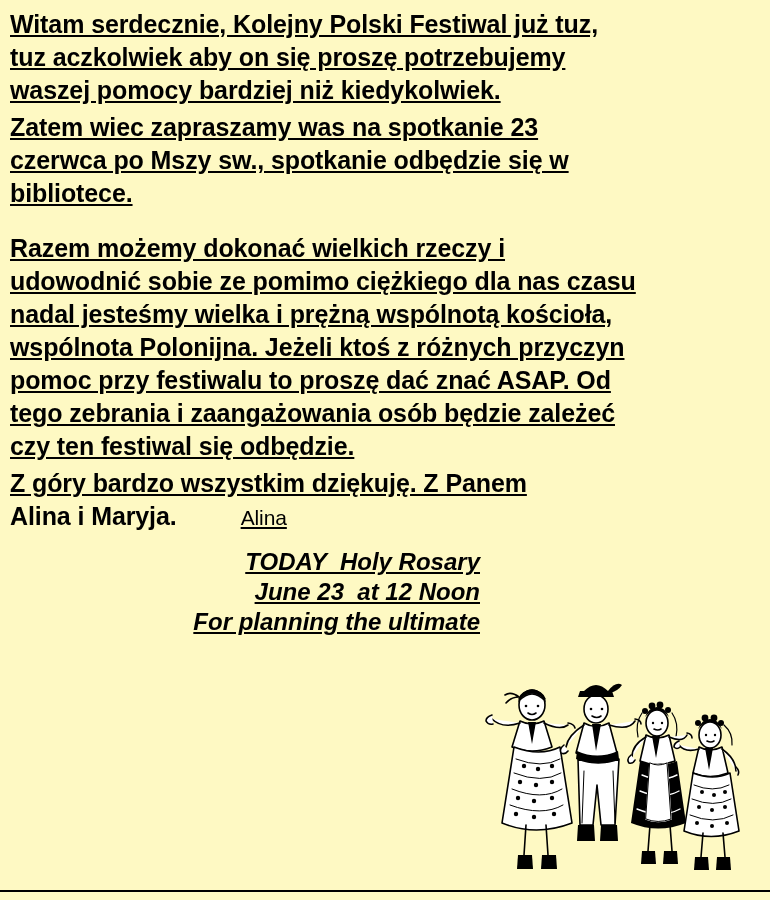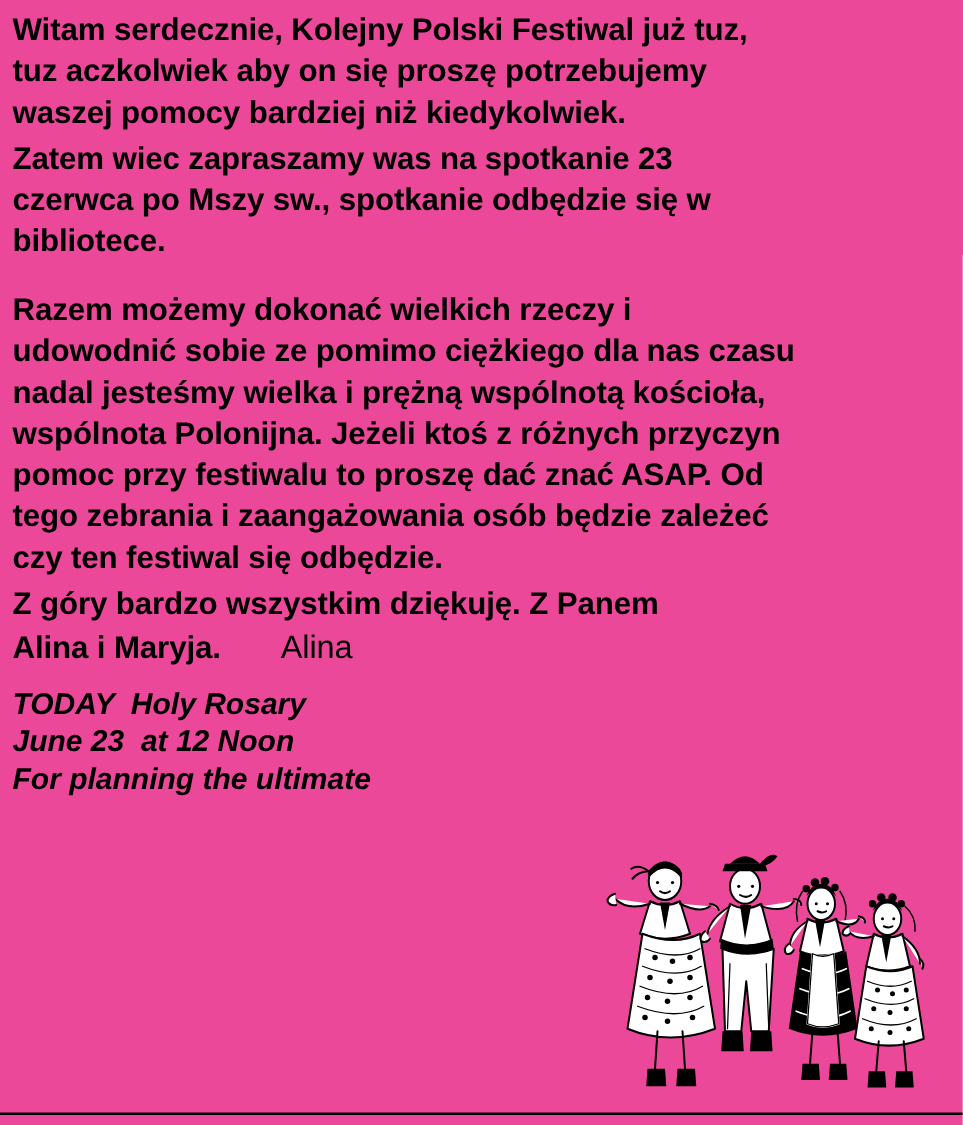--- a/index.html
+++ b/index.html
@@ -12,23 +12,24 @@
     height: 900px;
     position: relative;
     overflow: hidden;
     font-family: "Liberation Sans", sans-serif;
     color: #000000;
   }
   .page {
     position: relative;
     width: 770px;
     height: 900px;
-    background: #ec4899;
+    background: #fef9c3;
     box-sizing: border-box;
     padding: 8px 10px 0 10px;
+    text-decoration: underline;
   }
   .para {
     font-weight: bold;
     font-size: 25px;
     line-height: 1.32;
     letter-spacing: -0.1px;
     margin: 0 0 0 0;
     color: #000;
   }
   .para-block {
@@ -39,31 +40,32 @@
   }
   .signature-line {
     position: relative;
     font-weight: bold;
     font-size: 25px;
     line-height: 1.32;
     display: inline-block;
   }
   .signature-name {
     font-weight: normal;
-    font-size: 26px;
-    margin-left: 48px;
+    font-size: 21px;
+    margin-left: 64px;
     vertical-align: baseline;
   }
   .notice {
     margin-top: 14px;
     font-style: italic;
     font-weight: bold;
     font-size: 24px;
     line-height: 1.26;
     max-width: 470px;
+    text-align: right;
   }
   .notice div {
     white-space: pre;
   }
   .art {
     position: absolute;
     right: 6px;
     bottom: 10px;
     width: 290px;
     height: 215px;

